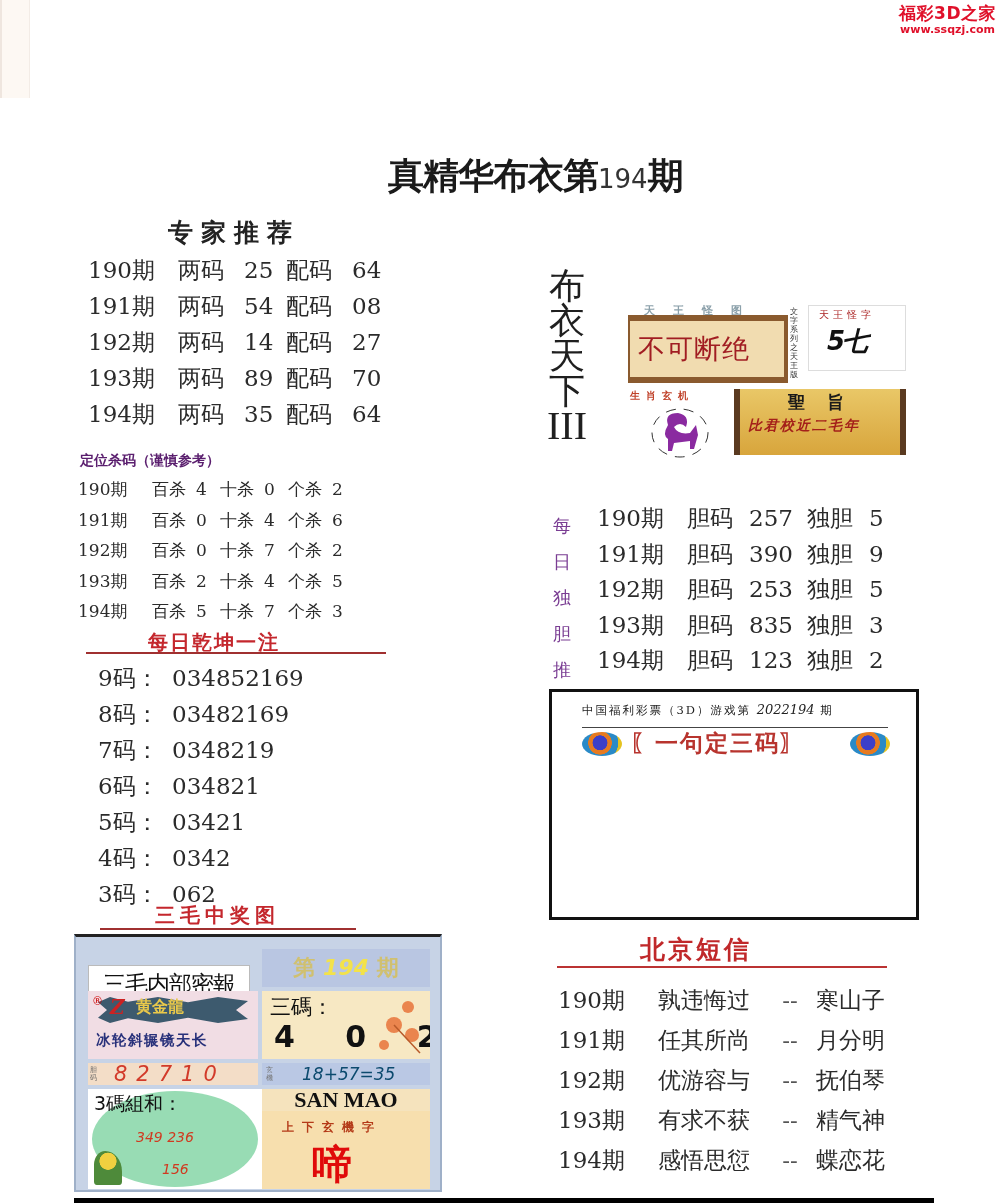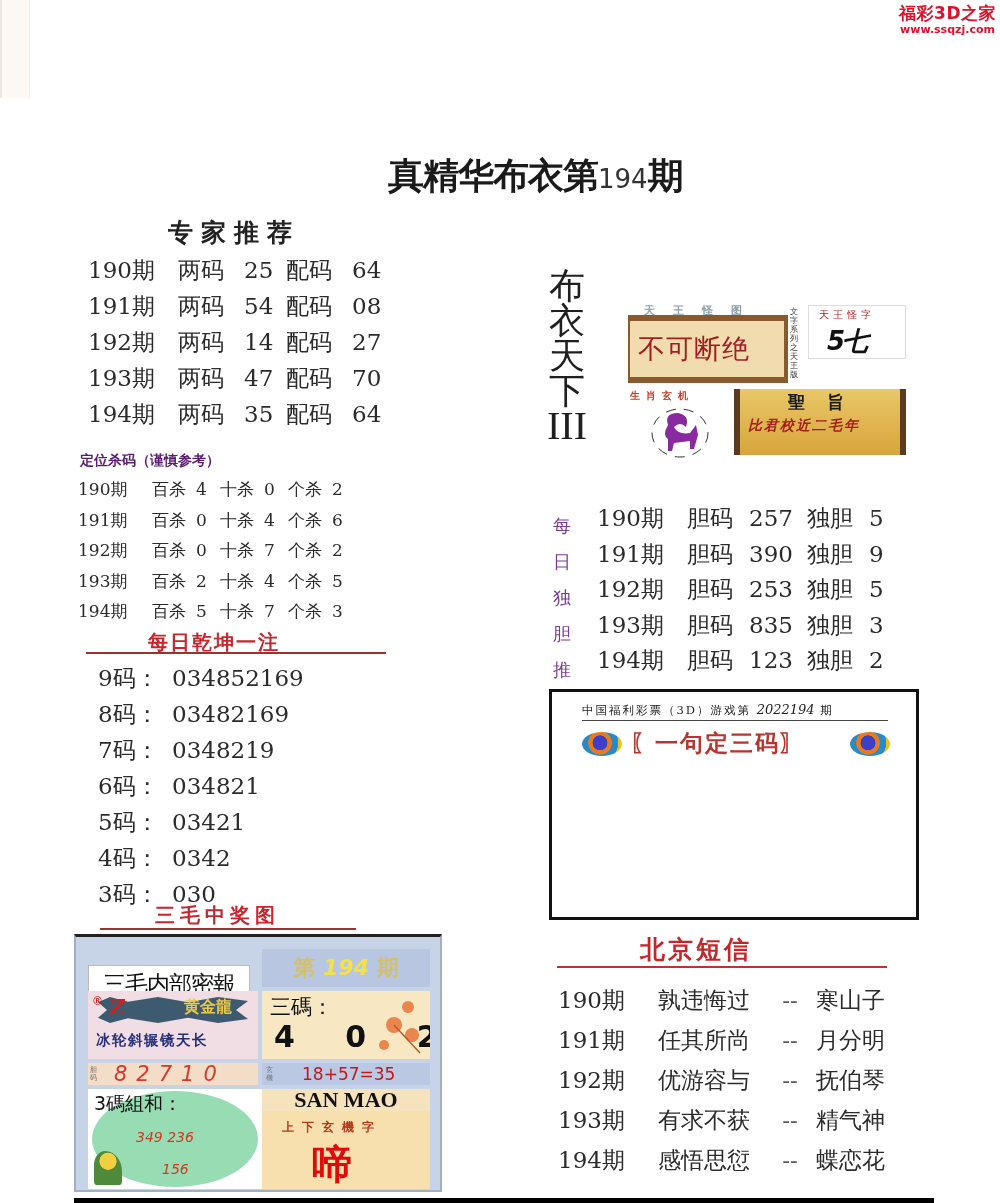--- a/index.html
+++ b/index.html
@@ -51,34 +51,34 @@
   .sanmao-line { left: 100px; top: 928px; width: 256px; height: 2px; background: #a03030; }
 
   
   .sm-card { left: 74px; top: 934px; width: 368px; height: 258px; background: #c7d3e6; border: 2px solid #9fb0c8; border-top: 3px solid #222; }
   .sm-cell { position: absolute; overflow: hidden; }
   .sm-title { left: 12px; top: 28px; width: 162px; height: 38px; background: #fff; border: 1px solid #bbb; font-family: "DejaVu Sans", sans-serif; font-size: 23px; line-height: 36px; text-align: center; color: #111; letter-spacing: -1px; }
   .sm-issue { left: 186px; top: 12px; width: 168px; height: 38px; background: #b9c6e2; font-family: "DejaVu Sans", sans-serif; font-size: 22px; line-height: 38px; text-align: center; color: #d0c070; font-weight: bold; }
   .sm-issue .n { color: #f3e24a; font-style: italic; }
   .sm-gold { left: 12px; top: 54px; width: 170px; height: 68px; background: #f1dde4; }
   .sm-gold .banner { position: absolute; left: 10px; top: 6px; width: 150px; height: 26px; background: #3d5a6e; clip-path: polygon(0 20%, 8% 0, 20% 18%, 40% 0, 60% 20%, 80% 0, 100% 15%, 92% 50%, 100% 85%, 80% 100%, 60% 80%, 40% 100%, 20% 82%, 8% 100%, 0 80%, 6% 50%); }
-  .sm-gold .banner-text { position: absolute; left: 48px; top: 6px; font-size: 16px; color: #e9c84a; font-weight: bold; font-family: "DejaVu Serif", serif; margin-left: 48px; }
+  .sm-gold .banner-text { position: absolute; left: 48px; top: 6px; font-size: 16px; color: #e9c84a; font-weight: bold; font-family: "DejaVu Serif", serif; }
   .sm-gold .reg { position: absolute; left: 4px; top: 4px; font-size: 11px; color: #c00; }
   .sm-gold .z { position: absolute; left: 22px; top: 4px; font-size: 20px; color: #c22; font-weight: bold; font-style: italic; }
   .sm-gold .slogan { position: absolute; left: 8px; top: 40px; font-size: 14.5px; color: #27307a; font-weight: bold; letter-spacing: 1.5px; white-space: nowrap; }
   .sm-three { left: 186px; top: 54px; width: 168px; height: 68px; background: #f7e8c3; }
   .sm-three .lbl { position: absolute; left: 8px; top: 2px; font-family: "DejaVu Sans", sans-serif; font-size: 21px; color: #111; }
   .sm-three .nums { position: absolute; left: 12px; top: 28px; font-family: "DejaVu Sans", sans-serif; font-size: 30px; font-weight: bold; color: #111; letter-spacing: 20px; white-space: nowrap; }
   .sm-three .flower { position: absolute; right: 6px; top: 4px; width: 60px; height: 60px; }
   .sm-kill { left: 12px; top: 126px; width: 170px; height: 22px; background: #f3ddc7; }
   .sm-kill .tag { position: absolute; left: 2px; top: 3px; font-size: 7px; color: #666; line-height: 8px; width: 8px; }
   .sm-kill .val { position: absolute; left: 26px; top: -1px; font-family: "DejaVu Sans", sans-serif; font-size: 21px; color: #d23a2a; font-style: italic; letter-spacing: 9px; white-space: nowrap; }
   .sm-formula { left: 186px; top: 126px; width: 168px; height: 22px; background: #bac8e4; }
   .sm-formula .tag { position: absolute; left: 4px; top: 3px; font-size: 7px; color: #777; line-height: 8px; width: 8px; }
-  .sm-formula .val { position: absolute; left: 40px; top: 1px; font-family: "DejaVu Sans", sans-serif; font-size: 17px; color: #b91c1c; white-space: nowrap; }
+  .sm-formula .val { position: absolute; left: 40px; top: 1px; font-family: "DejaVu Sans", sans-serif; font-size: 17px; color: #0c4a6e; font-style: italic; white-space: nowrap; }
   .sm-combo { left: 12px; top: 152px; width: 194px; height: 100px; background: #fff; }
   .sm-combo .oval { position: absolute; left: 4px; top: 2px; width: 166px; height: 96px; border-radius: 50%; background: #98dcb4; }
   .sm-combo .lbl { position: absolute; left: 6px; top: 2px; font-family: "DejaVu Sans", sans-serif; font-size: 19px; color: #111; }
   .sm-combo .a { position: absolute; left: 48px; top: 40px; font-size: 14px; color: #d03a20; font-style: italic; font-family: "DejaVu Sans", sans-serif; white-space: nowrap; text-align: right; }
   .sm-combo .b { position: absolute; left: 74px; top: 72px; font-size: 14px; color: #d03a20; font-style: italic; font-family: "DejaVu Sans", sans-serif; }
   .sm-combo .plant { position: absolute; left: 6px; top: 62px; width: 28px; height: 34px; border-radius: 40% 60% 10% 10%; background: radial-gradient(circle at 50% 30%, #f0d040 0 30%, #4e8a3a 32% 100%); }
   .sm-san { left: 186px; top: 152px; width: 168px; height: 100px; background: #f7dfae; }
   .sm-san .title { position: absolute; left: 0; top: 0; width: 168px; height: 22px; background: #f5e3bd; text-align: center; font-family: "Liberation Serif", serif; font-size: 22px; font-weight: bold; color: #111; line-height: 22px; }
   .sm-san .sub { position: absolute; left: 20px; top: 30px; font-size: 12px; color: #b43a18; font-weight: bold; letter-spacing: 8px; white-space: nowrap; }
   .sm-san .big { position: absolute; left: 50px; top: 48px; font-size: 40px; color: #e00a0a; font-weight: bold; font-family: "DejaVu Serif", serif; }
@@ -87,42 +87,42 @@
   .vtitle { left: 543px; top: 268px; width: 48px; font-family: "DejaVu Sans", sans-serif; font-size: 36px; line-height: 35px; color: #1f1f1f; text-align: center; }
   .vtitle span { display: block; }
   .vtitle .roman { font-family: "Liberation Serif", serif; font-size: 40px; line-height: 36px; }
 
   
   .collage { left: 628px; top: 262px; width: 284px; height: 155px; margin-top: 41px; }
   .tw-label { position: absolute; left: 16px; top: 0; font-size: 11px; letter-spacing: 18px; color: #8ba0aa; font-weight: bold; white-space: nowrap; }
   .scroll1 { position: absolute; left: 0; top: 12px; width: 160px; height: 68px; background: #f1dcb0; border: 6px solid #8a5a2e; border-left-width: 2px; border-right-width: 4px; }
   .scroll1 .txt { position: absolute; left: 8px; top: 10px; font-family: "DejaVu Serif", serif; font-size: 27px; color: #a11d22; letter-spacing: 1px; white-space: nowrap; }
   .vlabel { position: absolute; left: 162px; top: 4px; width: 12px; font-size: 8px; line-height: 9px; color: #333; }
-  .guai-box { position: absolute; left: 180px; top: 2px; width: 98px; height: 54px; background: #fff; border: 1px solid #ddd; }
+  .guai-box { position: absolute; left: 180px; top: 2px; width: 98px; height: 66px; background: #fff; border: 1px solid #ddd; }
   .guai-box .hd { position: absolute; left: 10px; top: 2px; font-size: 10px; color: #a22; letter-spacing: 4px; white-space: nowrap; }
   .guai-box .glyph { position: absolute; left: 18px; top: 18px; font-size: 26px; font-weight: bold; font-style: italic; color: #111; font-family: "DejaVu Sans", sans-serif; letter-spacing: -3px; }
   .zodiac-label { position: absolute; left: 2px; top: 86px; font-size: 10px; letter-spacing: 6px; color: #c0422a; font-weight: bold; white-space: nowrap; }
   .goat { position: absolute; left: 22px; top: 102px; width: 60px; height: 54px; }
   .scroll2 { position: absolute; left: 106px; top: 86px; width: 172px; height: 66px; background: linear-gradient(180deg, #e9c767, #d8a53c); border-left: 6px solid #5a3a20; border-right: 6px solid #5a3a20; }
   .scroll2 .t1 { position: absolute; left: 48px; top: 2px; font-size: 17px; font-weight: bold; color: #1a1a1a; letter-spacing: 22px; white-space: nowrap; }
   .scroll2 .t2 { position: absolute; left: 8px; top: 28px; font-size: 14px; font-weight: bold; color: #a4201a; letter-spacing: 2px; white-space: nowrap; font-style: italic; }
 
   
   .vdaily { left: 548px; top: 508px; width: 28px; font-family: "DejaVu Sans", sans-serif; font-size: 18px; line-height: 36px; color: #7a3d93; text-align: center; }
   .vdaily span { display: block; }
   .dan-rows { left: 597px; top: 500px; }
   .dan-row { height: 35.6px; font-size: 23px; line-height: 36px; white-space: nowrap; display: flex; }
   .dr-period { width: 90px; }
   .dr-l1 { width: 62px; }
   .dr-v1 { width: 58px; }
   .dr-l2 { width: 62px; }
 
   
   .yj-box { left: 549px; top: 689px; width: 370px; height: 231px; border: 3px solid #111; background: #fff; }
-  .yj-head { position: absolute; left: 30px; top: 10px; width: 306px; border-bottom: 1px solid #444; font-size: 11.5px; letter-spacing: 2px; white-space: nowrap; color: #222; padding-bottom: 2px; }
+  .yj-head { position: absolute; left: 30px; top: 10px; width: 306px; border-bottom: 1px solid #444; font-size: 11.5px; letter-spacing: 2px; white-space: nowrap; color: #222; padding-bottom: 9px; }
   .yj-head .iss { font-style: italic; font-size: 13px; letter-spacing: 0; }
   .yj-banner { position: absolute; left: 30px; top: 36px; width: 310px; height: 32px; }
   .yj-banner .orb { position: absolute; top: 4px; width: 40px; height: 24px; border-radius: 50%; background: radial-gradient(circle at 45% 45%, #3c3fc8 0 28%, #e67a20 30% 45%, #2a8ac7 47% 70%, #e5c320 72%); }
   .yj-banner .txt { position: absolute; left: 48px; top: 0; font-family: "DejaVu Sans", sans-serif; font-size: 23px; font-weight: bold; color: #b8342e; letter-spacing: 2px; white-space: nowrap; }
   .yj-table { position: absolute; left: 26px; top: 73px; width: 316px; height: 136px; border: 2px solid #222; }
   .yj-cell { position: absolute; top: 0; height: 94px; }
   .yj-cell.l { left: 0; width: 157px; border-right: 2px solid #222; }
   .yj-cell.r { left: 157px; width: 155px; }
   .yj-cell .iss { position: absolute; left: 40px; top: 2px; font-size: 12px; font-style: italic; white-space: nowrap; }
   .yj-cell .p1 { position: absolute; left: 14px; top: 32px; font-family: "DejaVu Sans", sans-serif; font-size: 15px; white-space: nowrap; }
@@ -174,21 +174,21 @@
   <div class="expert-row">
     <span class="er-period">192期</span>
     <span class="er-l1">两码</span>
     <span class="er-v1">14</span>
     <span class="er-l2">配码</span>
     <span class="er-v2">27</span>
   </div>
   <div class="expert-row">
     <span class="er-period">193期</span>
     <span class="er-l1">两码</span>
-    <span class="er-v1">47</span>
+    <span class="er-v1">89</span>
     <span class="er-l2">配码</span>
     <span class="er-v2">70</span>
   </div>
   <div class="expert-row">
     <span class="er-period">194期</span>
     <span class="er-l1">两码</span>
     <span class="er-v1">35</span>
     <span class="er-l2">配码</span>
     <span class="er-v2">64</span>
   </div>
@@ -245,21 +245,21 @@
 
 <div class="abs red-head qiankun-head">每日乾坤一注</div>
 <div class="abs qiankun-line"></div>
 <div class="abs code-rows">
   <div class="code-row"><span class="lbl">9码：</span><span>034852169</span></div>
   <div class="code-row"><span class="lbl">8码：</span><span>03482169</span></div>
   <div class="code-row"><span class="lbl">7码：</span><span>0348219</span></div>
   <div class="code-row"><span class="lbl">6码：</span><span>034821</span></div>
   <div class="code-row"><span class="lbl">5码：</span><span>03421</span></div>
   <div class="code-row"><span class="lbl">4码：</span><span>0342</span></div>
-  <div class="code-row"><span class="lbl">3码：</span><span>030</span></div>
+  <div class="code-row"><span class="lbl">3码：</span><span>062</span></div>
 </div>
 
 <div class="abs red-head sanmao-head">三毛中奖图</div>
 <div class="abs sanmao-line"></div>
 <div class="abs sm-card">
   <div class="sm-cell sm-title">三毛内部密報</div>
   <div class="sm-cell sm-issue">
     <span>第</span>
     <span class="n">194</span>
     <span>期</span>

